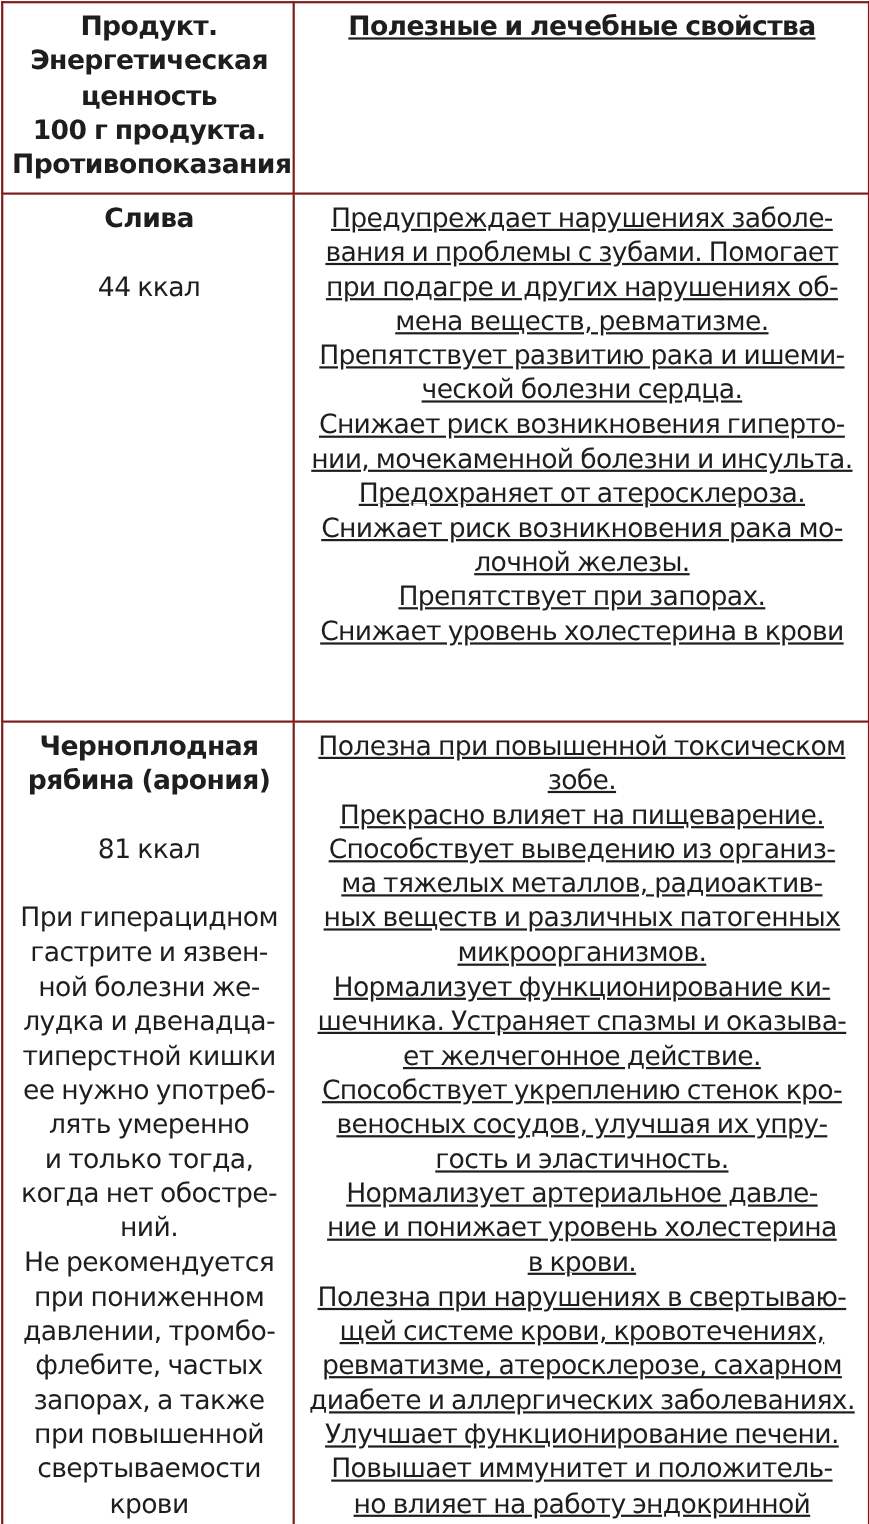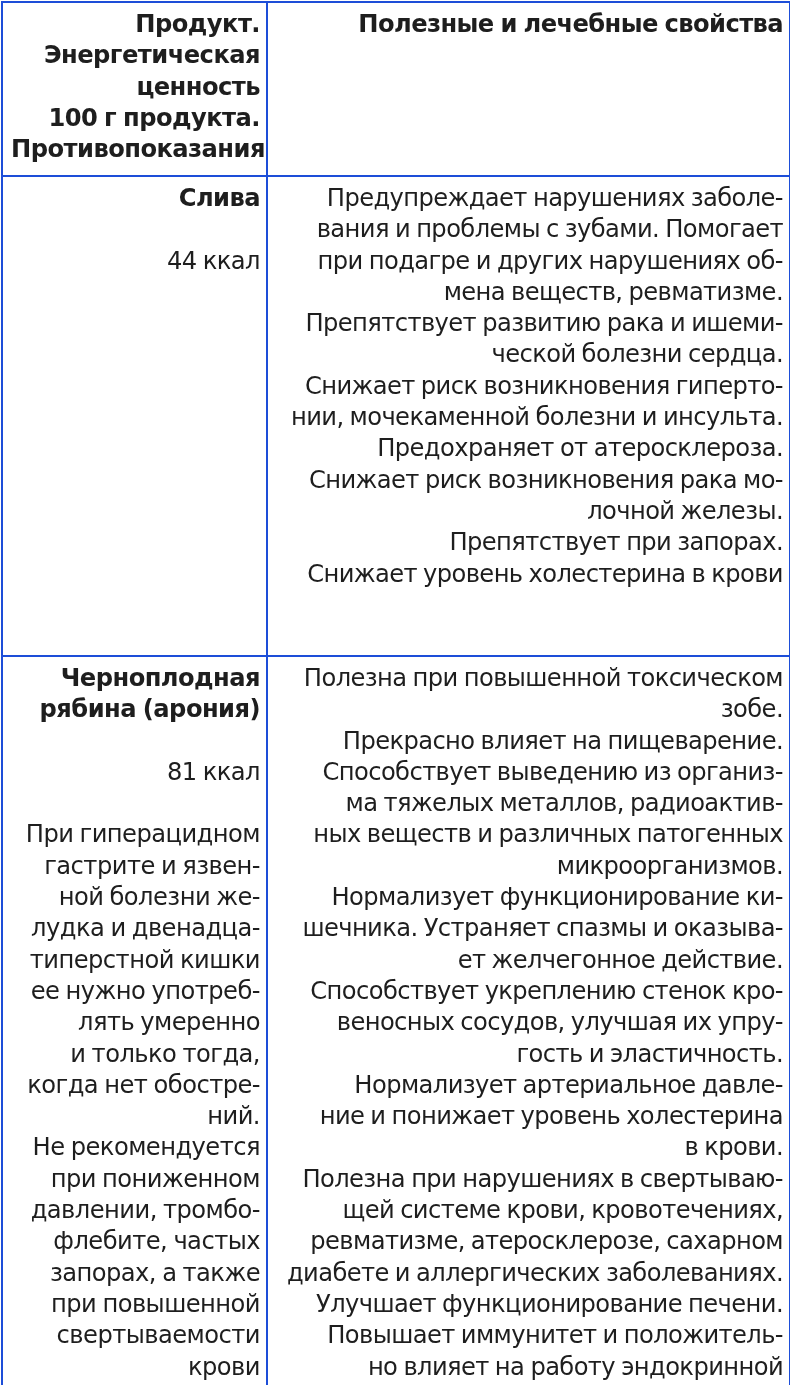--- a/index.html
+++ b/index.html
@@ -16,38 +16,39 @@
     }
     table.nutrition {
       position: absolute;
       left: 1px;
       top: 1px;
       width: 788px;
       border-collapse: collapse;
       table-layout: fixed;
     }
     table.nutrition td, table.nutrition th {
-      border: 2px solid #1d4ed8;
+      border: 2px solid #7f1d1d;
       vertical-align: top;
-      text-align: right;
+      text-align: center;
       padding: 0;
     }
     col.c1 { width: 265px; }
     col.c2 { width: 523px; }
 
     .cell-inner {
       padding: 6px 6px 0 8px;
       font-size: 24.2px;
       line-height: 31.3px;
       letter-spacing: -0.55px;
       word-spacing: -1px;
     }
     .cell-inner.right {
       padding-left: 7px;
       letter-spacing: -0.6px;
+      text-decoration: underline;
     }
     .bold {
       font-weight: bold;
     }
     .line { display: block; white-space: nowrap; }
     .gap { display: block; height: 31.3px; }
 
     tr.header-row { height: 174px; }
     tr.row-plum { height: 480px; }
     tr.row-aronia { height: 769px; }

